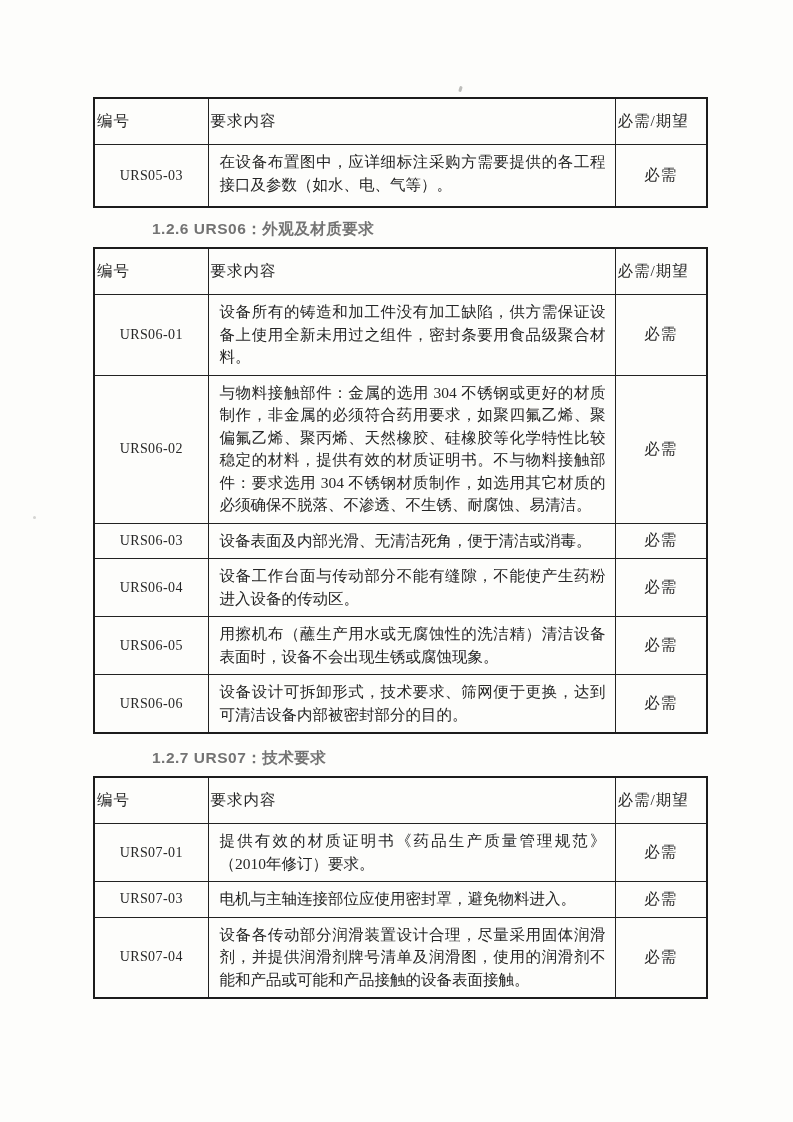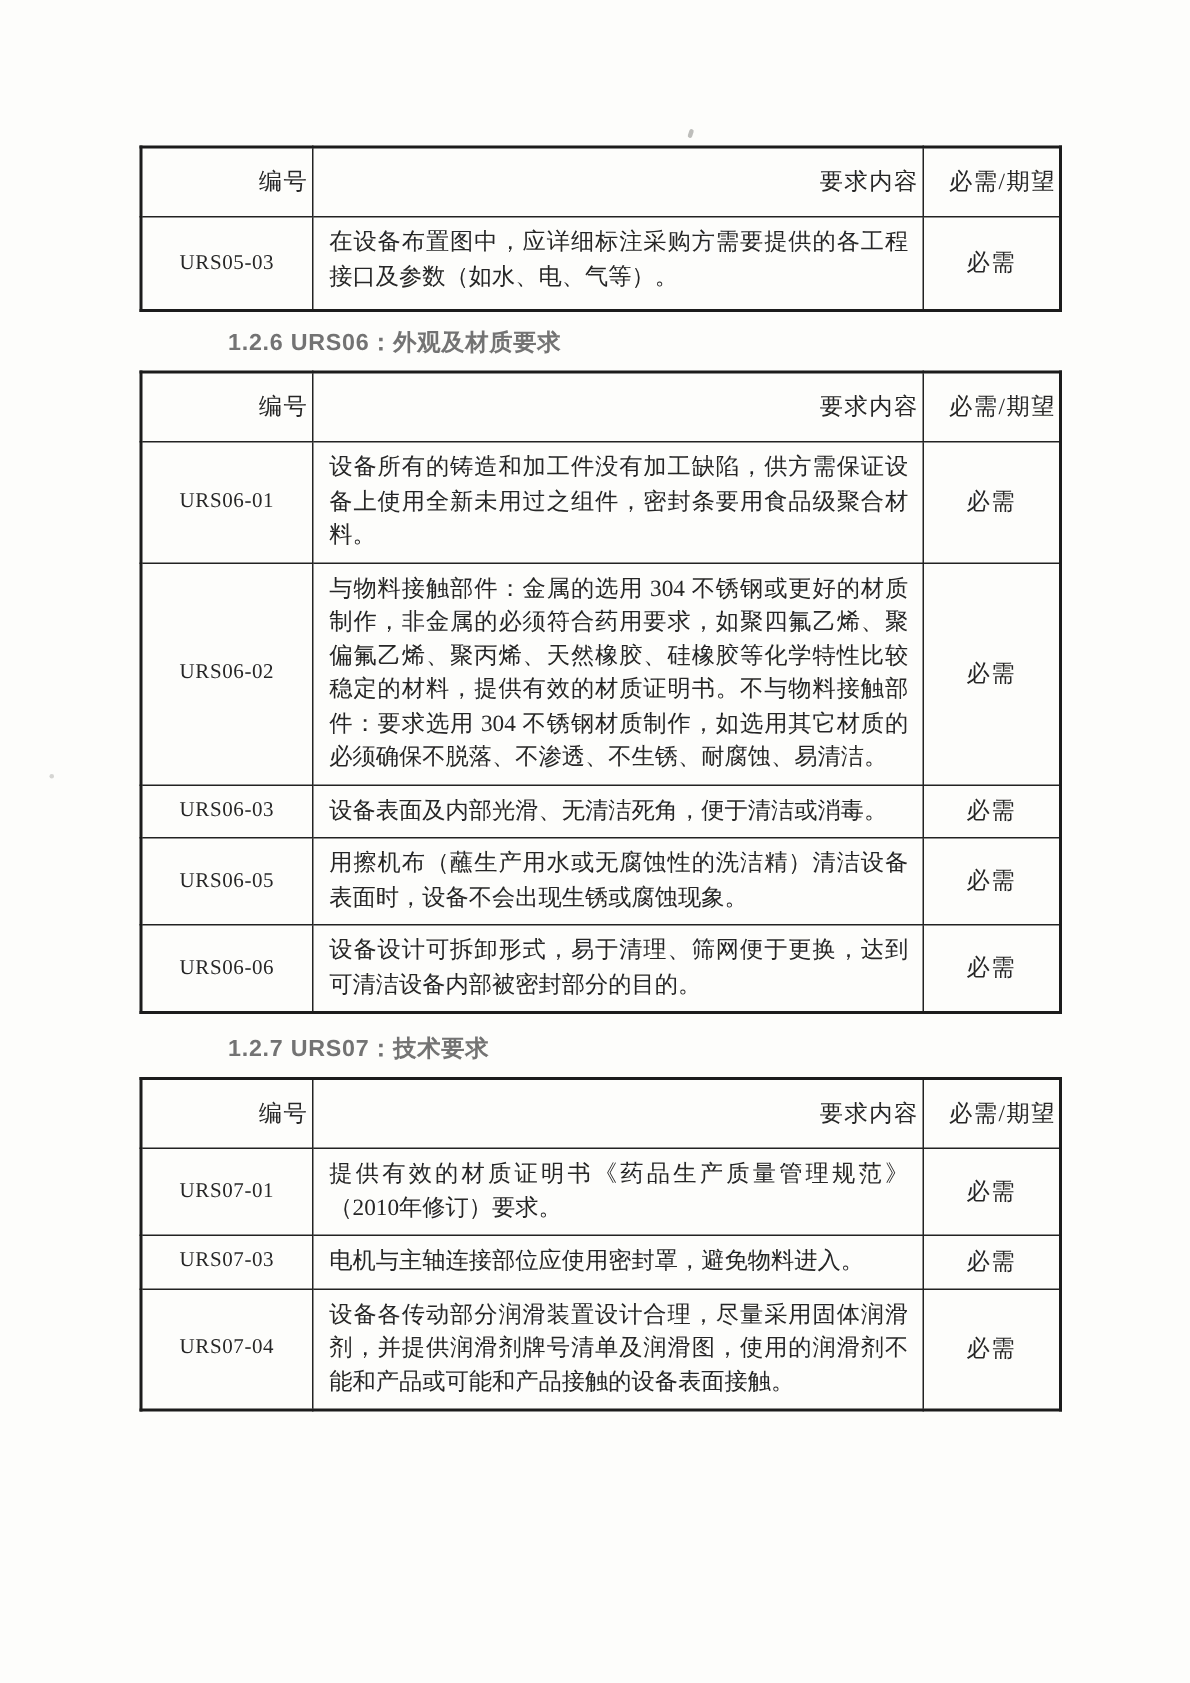--- a/index.html
+++ b/index.html
@@ -31,21 +31,21 @@
   }
   .doc-table th,
   .doc-table td {
     border: 1.2px solid #222;
     vertical-align: middle;
     box-sizing: border-box;
   }
   .doc-table th {
     font-weight: 400;
     font-size: 15.5px;
-    text-align: right;
+    text-align: left;
     padding: 12px 2px;
     letter-spacing: 1px;
   }
   td.cell-id {
     text-align: center;
     font-size: 14px;
     letter-spacing: 0.4px;
     padding: 6px 16px;
   }
   td.cell-content {
@@ -146,27 +146,32 @@
         <td class="cell-id">URS06-02</td>
         <td class="cell-content">与物料接触部件：金属的选用 304 不锈钢或更好的材质制作，非金属的必须符合药用要求，如聚四氟乙烯、聚偏氟乙烯、聚丙烯、天然橡胶、硅橡胶等化学特性比较稳定的材料，提供有效的材质证明书。不与物料接触部件：要求选用 304 不锈钢材质制作，如选用其它材质的必须确保不脱落、不渗透、不生锈、耐腐蚀、易清洁。</td>
         <td class="cell-priority">必需</td>
       </tr>
       <tr>
         <td class="cell-id">URS06-03</td>
         <td class="cell-content">设备表面及内部光滑、无清洁死角，便于清洁或消毒。</td>
         <td class="cell-priority">必需</td>
       </tr>
       <tr>
+        <td class="cell-id">URS06-04</td>
+        <td class="cell-content">设备工作台面与传动部分不能有缝隙，不能使产生药粉进入设备的传动区。</td>
+        <td class="cell-priority">必需</td>
+      </tr>
+      <tr>
         <td class="cell-id">URS06-05</td>
         <td class="cell-content">用擦机布（蘸生产用水或无腐蚀性的洗洁精）清洁设备表面时，设备不会出现生锈或腐蚀现象。</td>
         <td class="cell-priority">必需</td>
       </tr>
       <tr>
         <td class="cell-id">URS06-06</td>
-        <td class="cell-content">设备设计可拆卸形式，易于清理、筛网便于更换，达到可清洁设备内部被密封部分的目的。</td>
+        <td class="cell-content">设备设计可拆卸形式，技术要求、筛网便于更换，达到可清洁设备内部被密封部分的目的。</td>
         <td class="cell-priority">必需</td>
       </tr>
     </tbody>
   </table>
 
   <div class="section-heading second">1.2.7 URS07：技术要求</div>
 
   <table class="doc-table">
     <colgroup>
       <col style="width:114px">

